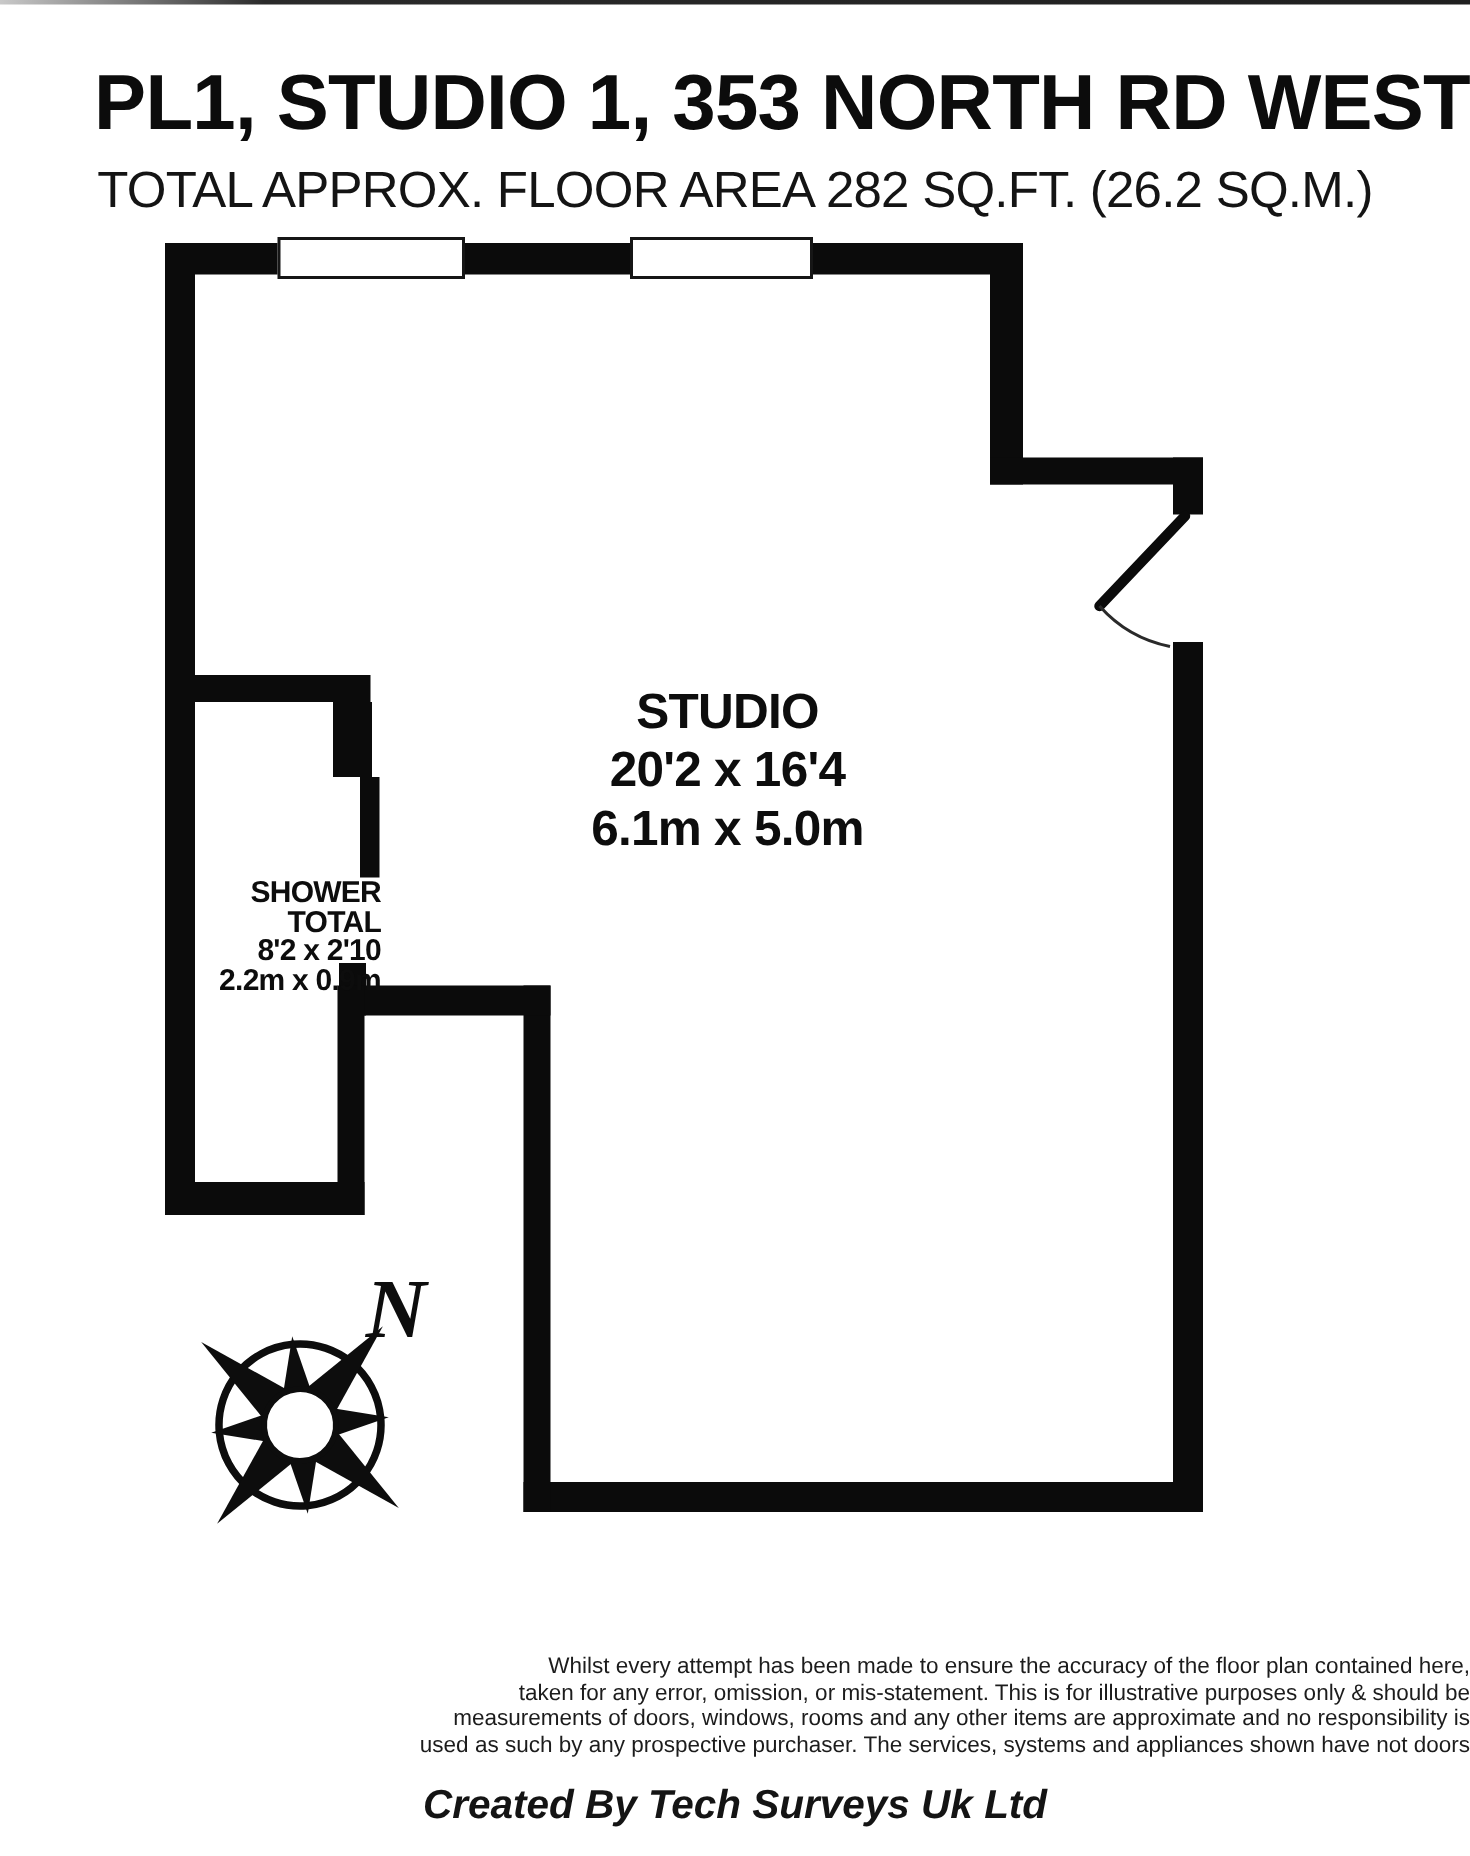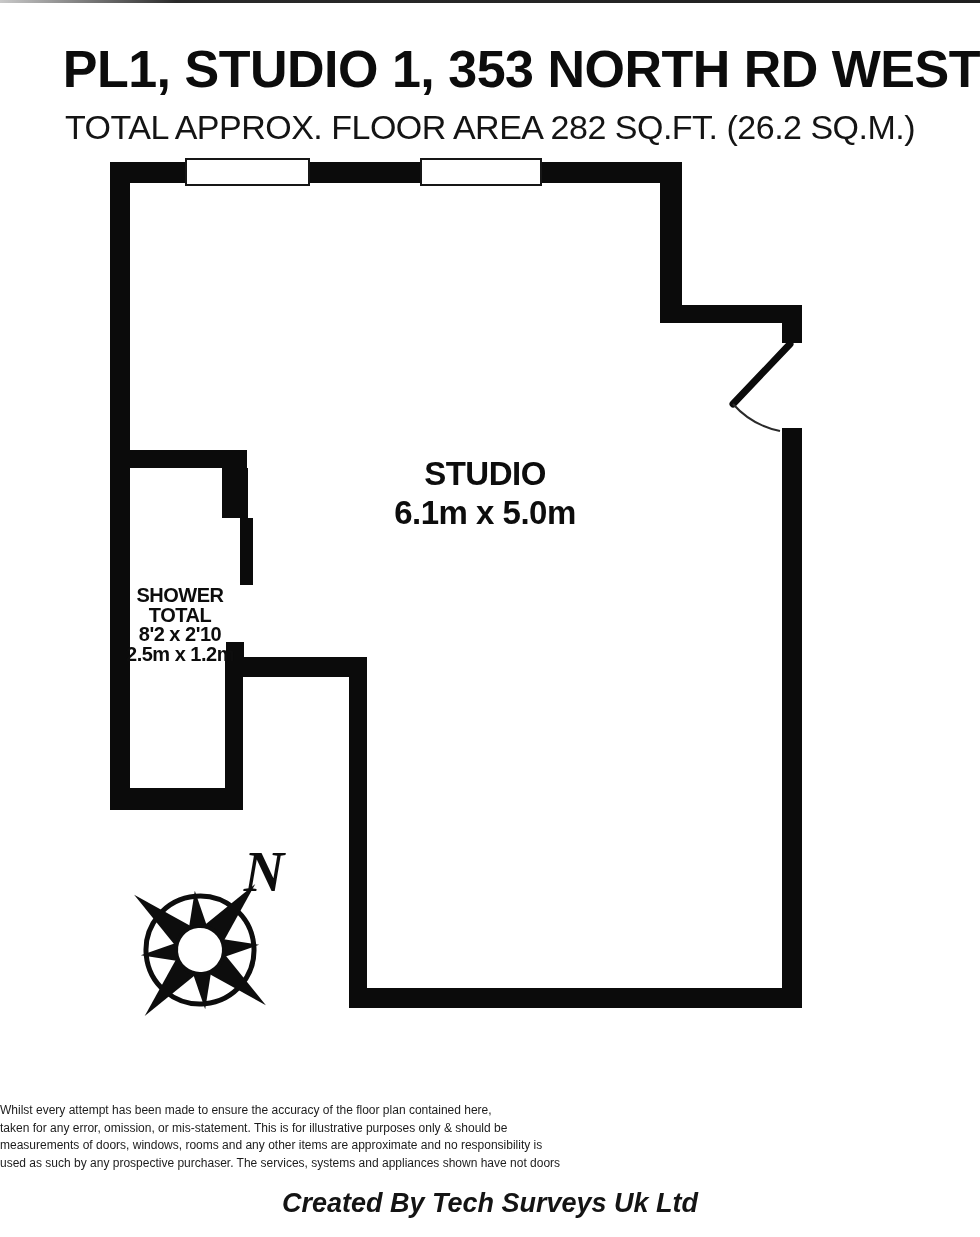--- a/index.html
+++ b/index.html
@@ -33,27 +33,27 @@
     position:absolute;background:#ffffff;border:2px solid #161616;
     box-sizing:border-box;
   }
   .room-label{position:absolute;text-align:center;font-weight:700;color:#0d0d0d;}
   .studio-label{
     left:335px;top:454px;width:300px;
     font-size:33px;line-height:39px;letter-spacing:-0.5px;
   }
   .shower-label{
     left:106px;top:586px;width:148px;
-    font-size:20px;line-height:19.5px;letter-spacing:-0.5px;
+    font-size:20px;line-height:19.5px;letter-spacing:-0.5px;text-align:right;
   }
   .door-svg{position:absolute;left:700px;top:290px;}
   .compass-svg{position:absolute;left:105px;top:825px;}
   .disclaimer{
     position:absolute;left:0;top:1102px;width:980px;
-    text-align:left;font-size:12px;line-height:17.5px;font-weight:400;
+    text-align:right;font-size:15px;line-height:17.5px;font-weight:400;
     color:#1c1c1c;
   }
   .credit{
     position:absolute;left:0;top:1188px;width:980px;
     text-align:center;font-size:27px;line-height:30px;
     font-weight:700;font-style:italic;color:#141414;white-space:nowrap;
   }
 </style>
 </head>
 <body>
@@ -87,28 +87,29 @@
     <div class="window" style="left:185px;top:158px;width:125px;height:28px;"></div>
     <div class="window" style="left:420px;top:158px;width:122px;height:28px;"></div>
 
     <svg class="door-svg" width="120" height="160" viewBox="0 0 120 160">
       <path d="M90 54 L33 114" stroke="#0b0b0b" stroke-width="7" stroke-linecap="round" fill="none"></path>
       <path d="M33 114 A 85 85 0 0 0 80 141" stroke="#2a2a2a" stroke-width="2" fill="none"></path>
     </svg>
 
     <div class="room-label studio-label">
       <div>STUDIO</div>
+      <div>20'2 x 16'4</div>
       <div>6.1m x 5.0m</div>
     </div>
 
     <div class="room-label shower-label">
       <div>SHOWER</div>
       <div>TOTAL</div>
       <div>8'2 x 2'10</div>
-      <div>2.5m x 1.2m</div>
+      <div>2.2m x 0.9m</div>
     </div>
 
     <svg class="compass-svg" width="190" height="210" viewBox="0 0 190 210">
       <g transform="rotate(40 95 125)" fill="#0d0d0d">
         <circle cx="95" cy="125" r="54" fill="none" stroke="#0d0d0d" stroke-width="5"></circle>
         <polygon points="137,83 116,118 95,125 102,104"></polygon>
         <polygon points="137,167 116,132 95,125 102,146"></polygon>
         <polygon points="53,167 74,132 95,125 88,146"></polygon>
         <polygon points="53,83 74,118 95,125 88,104"></polygon>
         <polygon points="95,39 109,111 95,125 81,111"></polygon>

